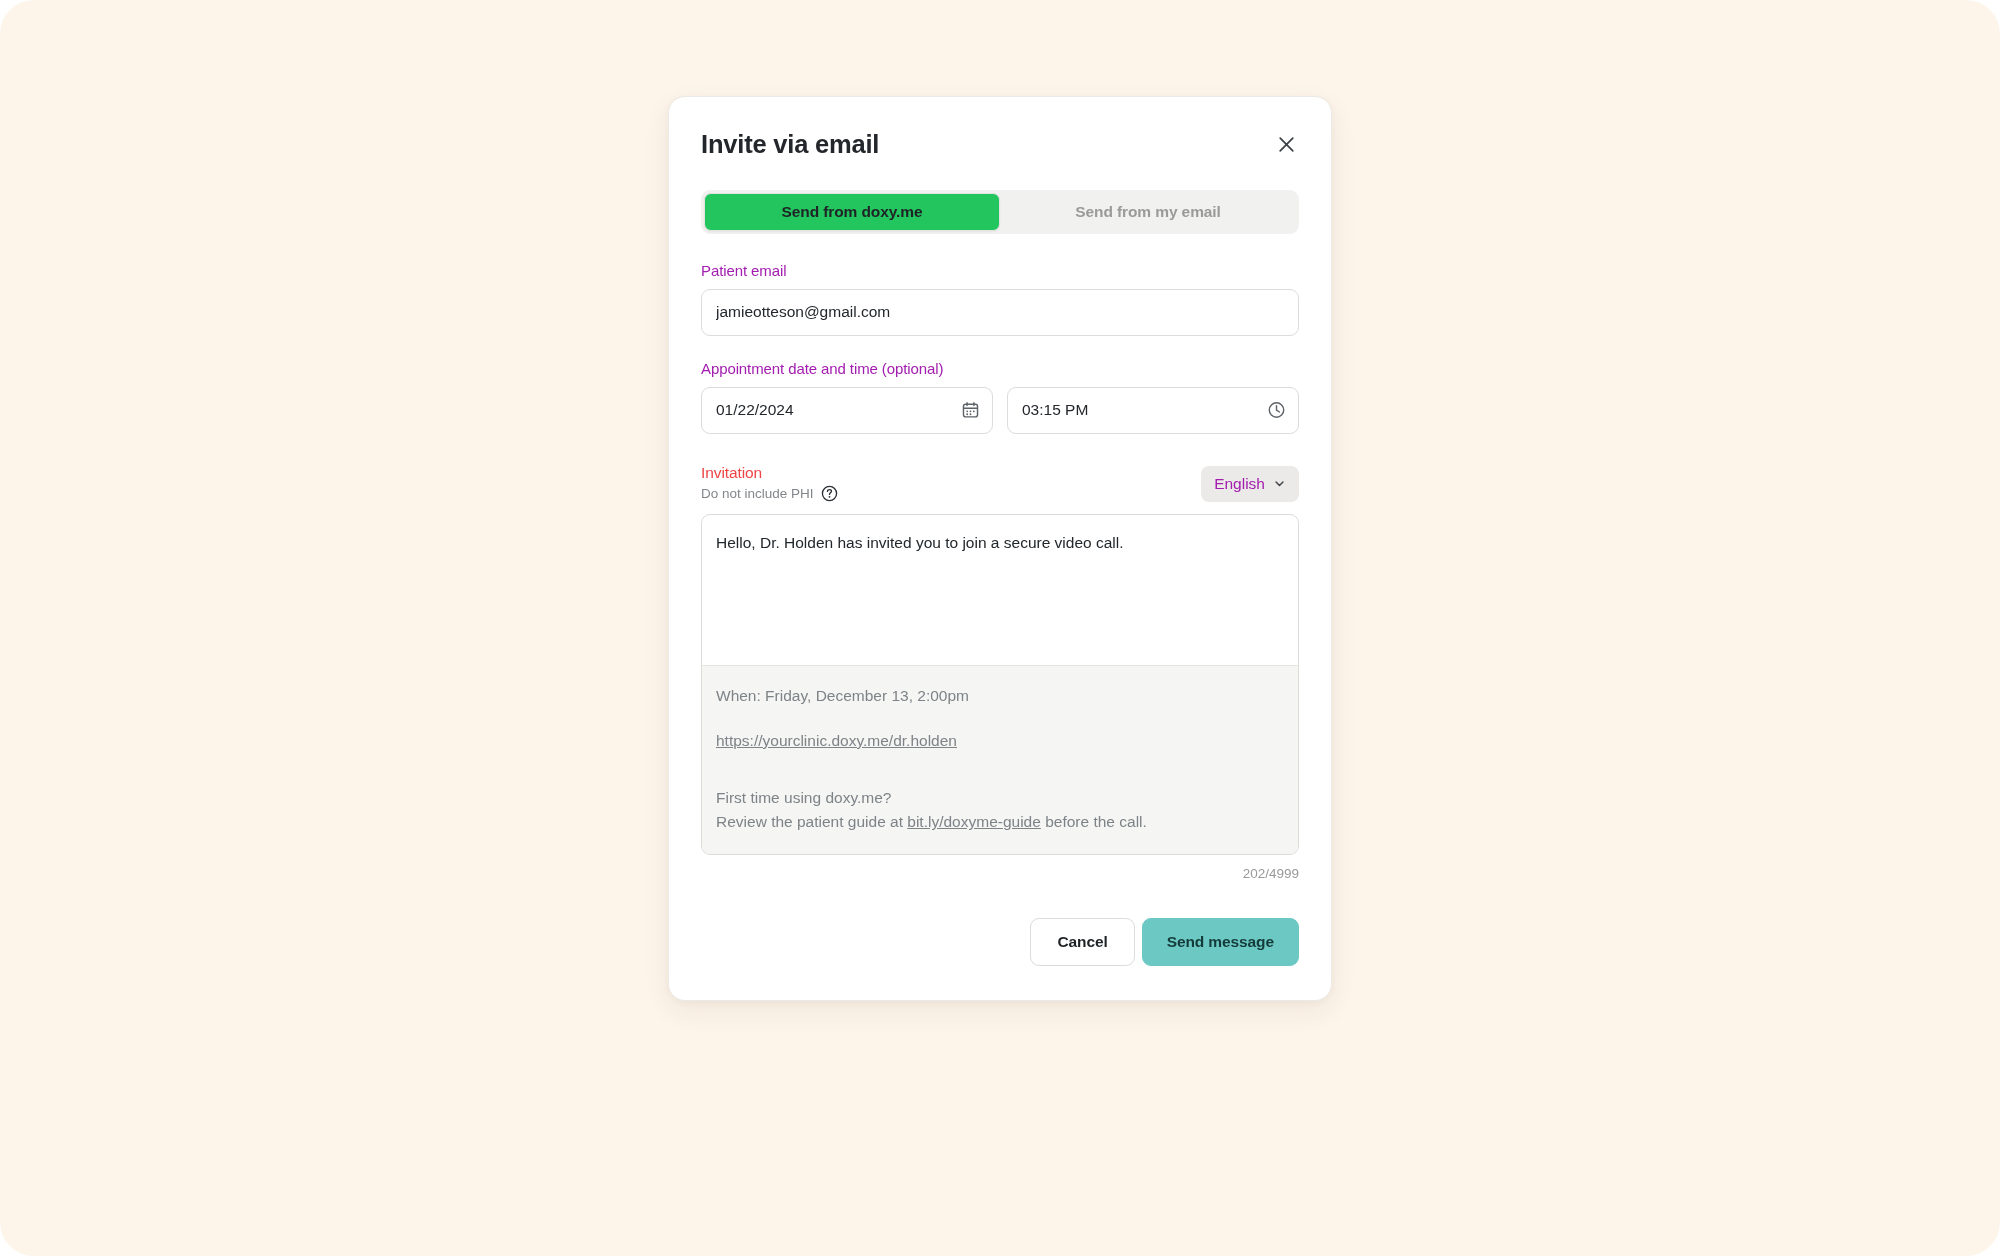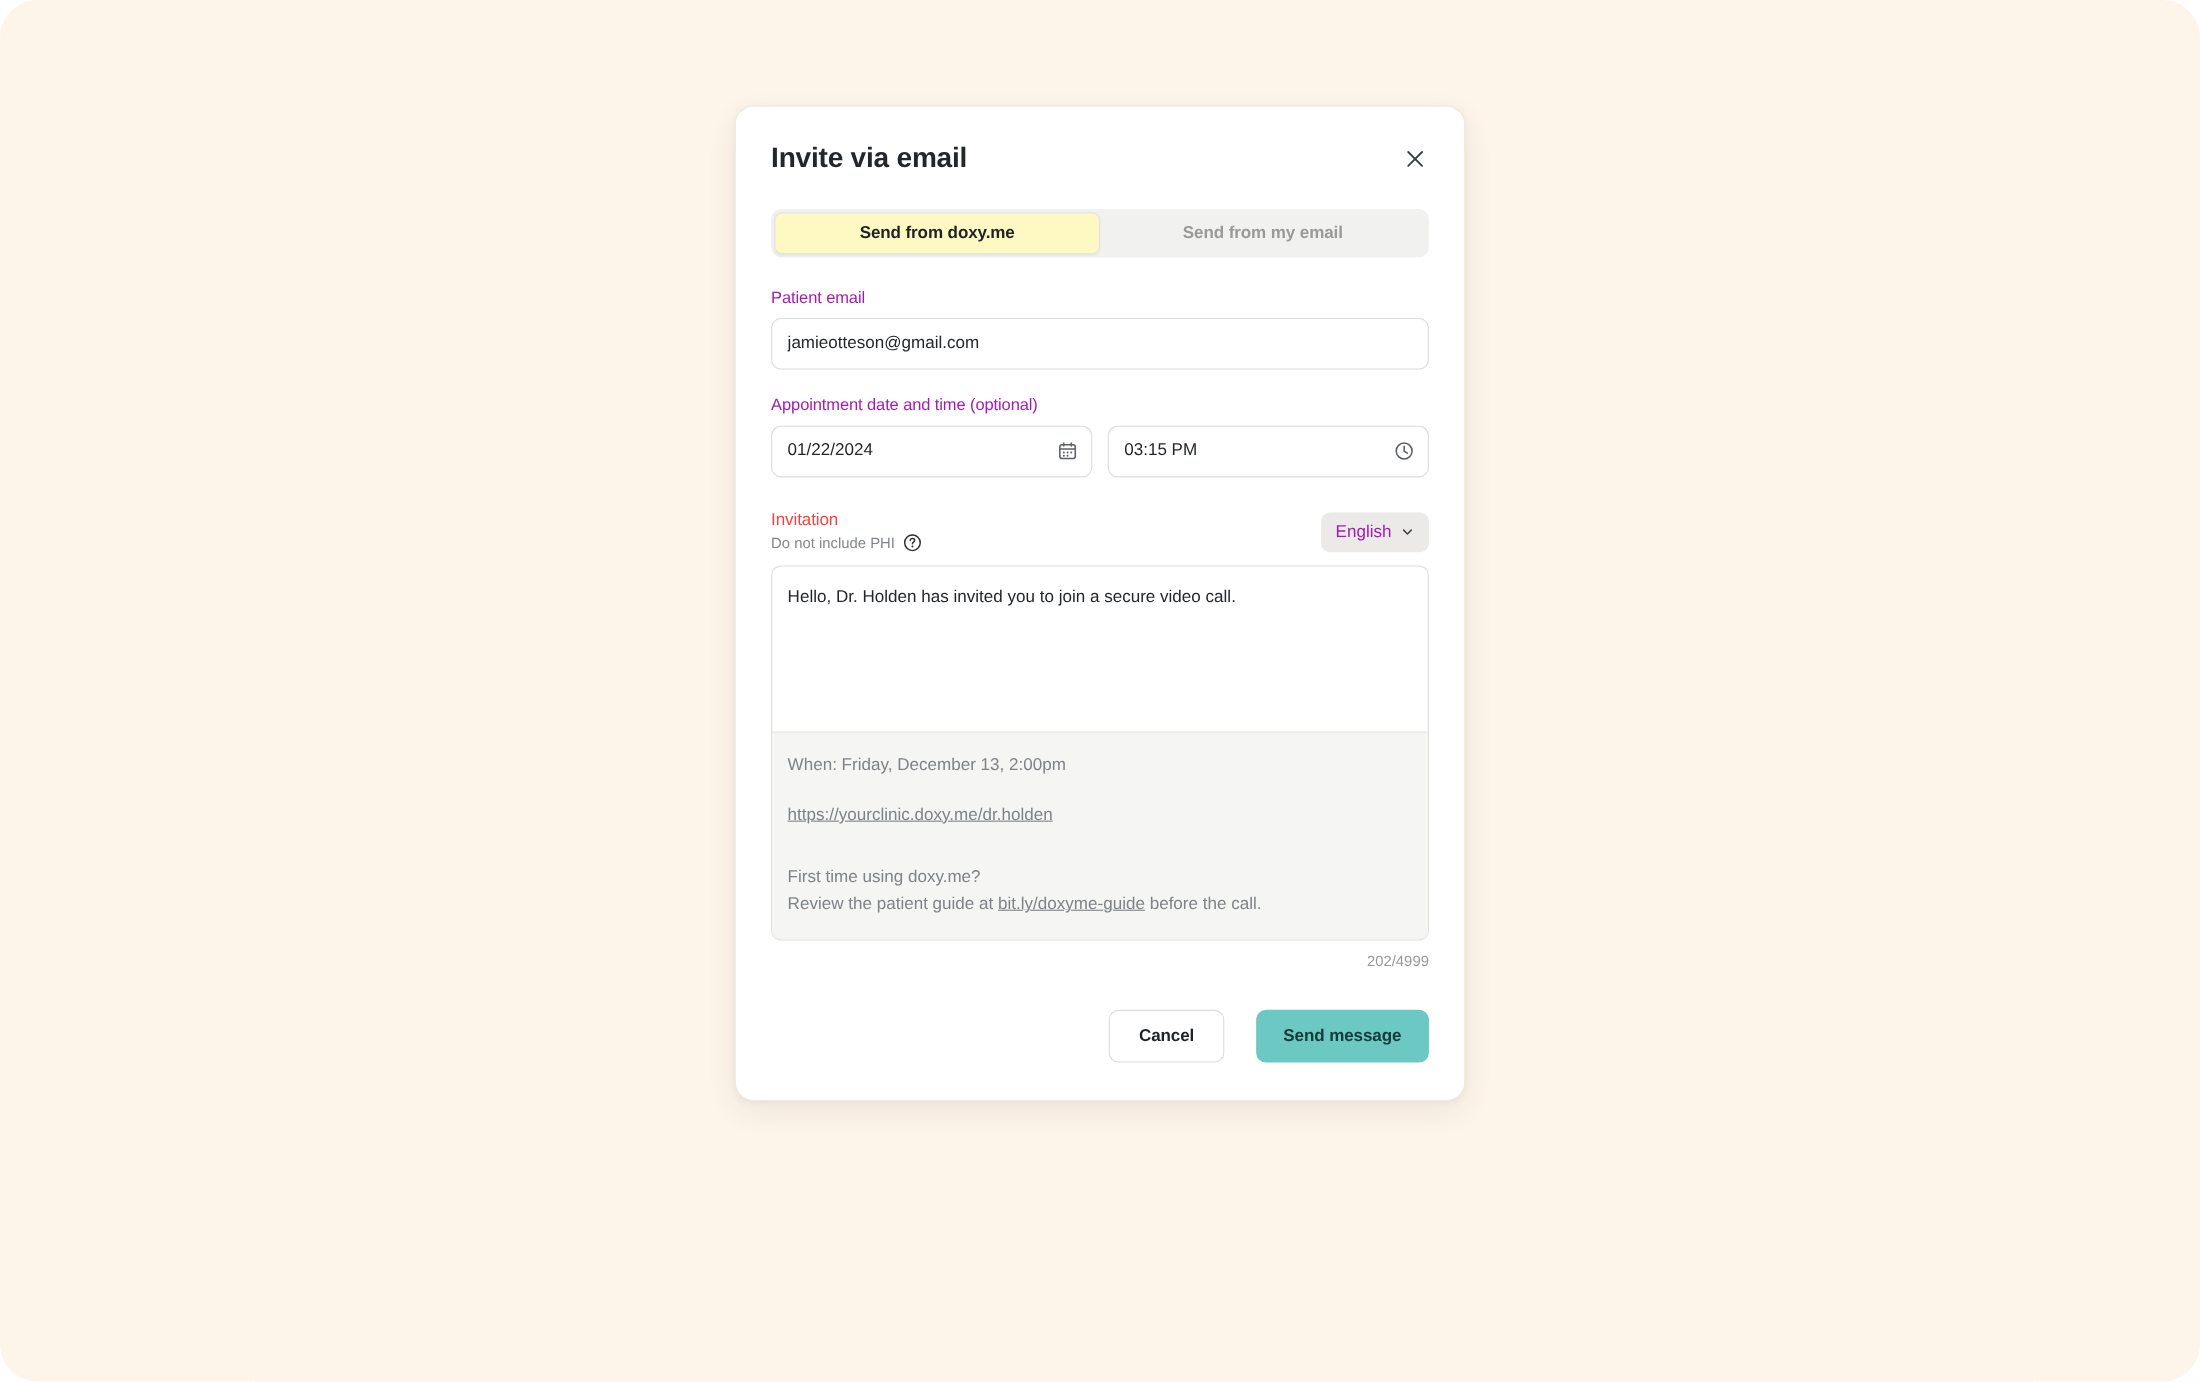--- a/index.html
+++ b/index.html
@@ -81,21 +81,21 @@
     color: #9a9a9a;
     padding: 9px 6px;
     border-radius: 7px;
     background: transparent;
     border: 1px solid transparent;
     cursor: pointer;
     font-family: inherit;
     letter-spacing: -0.1px;
   }
   .seg-tab.active {
-    background: #fef9c3;
+    background: #22c55e;
     color: #1f2326;
     border: 1px solid #e4e3e0;
     box-shadow: 0 1px 2px rgba(0,0,0,0.05);
   }
 
   
   .field-block { margin-bottom: 24px; }
   .field-label {
     display: block;
     font-size: 15px;
@@ -216,21 +216,21 @@
     font-size: 13.5px;
     color: #98999b;
     margin-top: 11px;
   }
 
   
   .modal-footer {
     display: flex;
     justify-content: flex-end;
     align-items: center;
-    gap: 29px;
+    gap: 7px;
     margin-top: 37px;
   }
   .btn {
     font-family: inherit;
     font-size: 15.5px;
     font-weight: 700;
     border-radius: 9px;
     cursor: pointer;
     letter-spacing: -0.1px;
     height: 48px;

